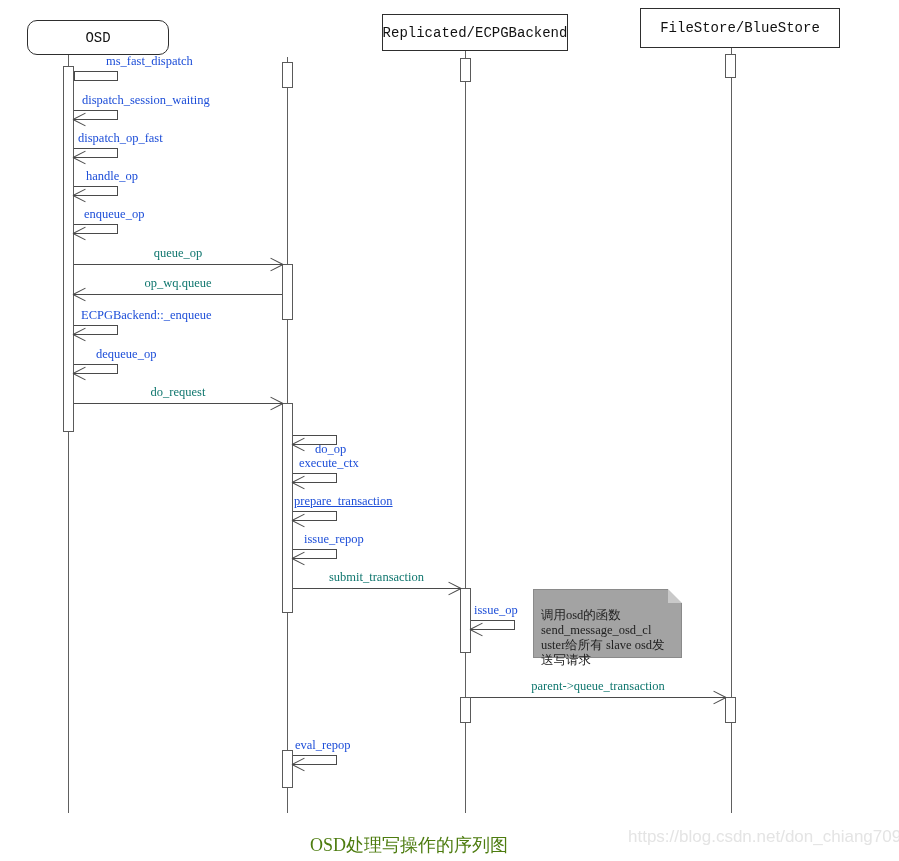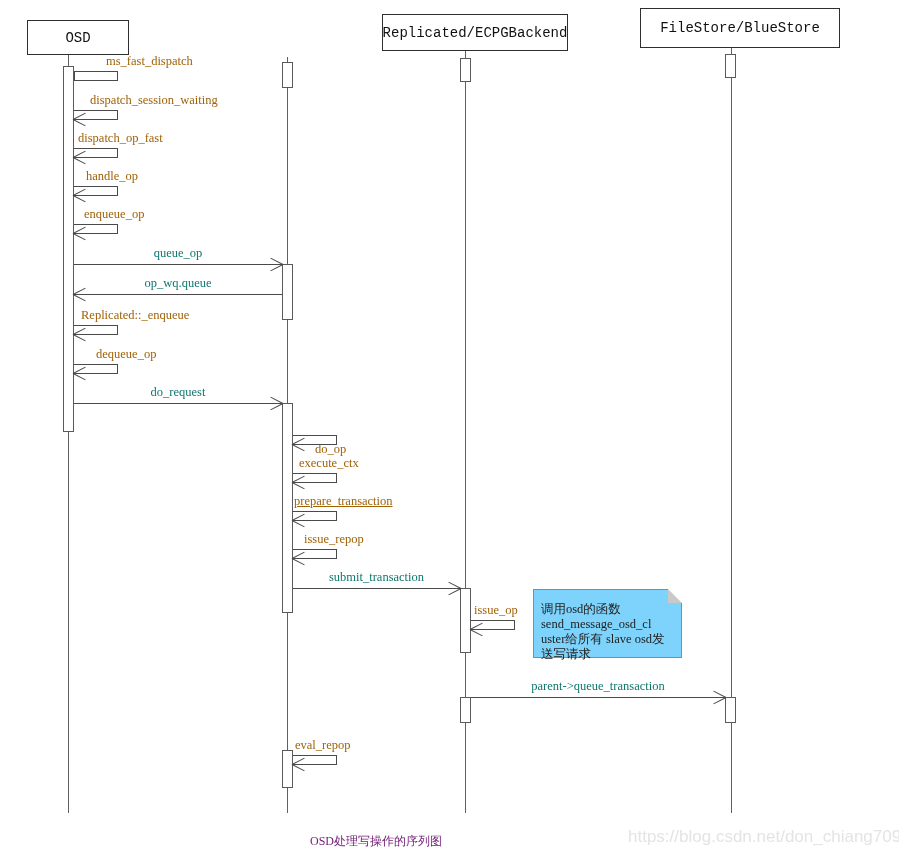--- a/index.html
+++ b/index.html
@@ -28,59 +28,59 @@
   .hmsg .mline{position:absolute;left:0;top:0;width:100%;height:1px;background:var(--line);}
   .mlabel{
     position:absolute;top:-18px;left:0;width:100%;text-align:center;
     font-size:12.5px;color:#0f766e;white-space:nowrap;
   }
   
   .selfmsg{position:absolute;z-index:4;}
   .sshape{position:absolute;left:0;top:0;box-sizing:border-box;width:44px;height:10px;
     border:1px solid var(--line);border-left:none;background:transparent;}
   .sshape.closed{border-left:1px solid var(--line);}
-  .slabel{position:absolute;top:-17px;font-size:12.5px;color:#a16207;white-space:nowrap;}
+  .slabel{position:absolute;top:-17px;font-size:12.5px;color:#1d4ed8;white-space:nowrap;}
   
   .chev{position:absolute;width:14px;height:17px;pointer-events:none;}
   .chev::before,.chev::after{content:"";position:absolute;width:14px;height:1px;background:var(--line);}
   .chev-r::before{right:0;top:8px;transform-origin:100% 50%;transform:rotate(27deg);}
   .chev-r::after {right:0;top:8px;transform-origin:100% 50%;transform:rotate(-27deg);}
   .chev-l::before{left:0;top:8px;transform-origin:0 50%;transform:rotate(-27deg);}
   .chev-l::after {left:0;top:8px;transform-origin:0 50%;transform:rotate(27deg);}
   .hmsg .chev-r{right:-1px;top:-8px;}
   .hmsg .chev-l{left:-1px;top:-8px;}
   .selfmsg .chev-l{left:-1px;top:1px;}
   
   .note{
-    position:absolute;box-sizing:border-box;background:#7dd3fc;border:1px solid #8a8a8a;
-    padding:12px 6px 3px 7px;z-index:5;font-size:12.5px;line-height:15px;color:#222;
+    position:absolute;box-sizing:border-box;background:#a3a3a3;border:1px solid #8a8a8a;
+    padding:18px 6px 3px 7px;z-index:5;font-size:12.5px;line-height:15px;color:#222;
   }
   .note::before{
     content:"";position:absolute;top:-1px;right:-1px;width:0;height:0;
     border-style:solid;border-width:0 14px 14px 0;
     border-color:#ffffff #ffffff #c9c9c9 #c9c9c9;
   }
   .note .nline{white-space:nowrap;}
-  .caption{position:absolute;font-size:12px;color:#701a75;white-space:nowrap;z-index:5;}
+  .caption{position:absolute;font-size:18px;color:#4d7c0f;white-space:nowrap;z-index:5;}
   .watermark{
     position:absolute;font-family:"Liberation Sans", sans-serif;font-size:17px;color:#e4e4e4;
     white-space:nowrap;z-index:1;
   }
 </style>
 </head>
 <body>
 
 <div id="stage">
 
   <div class="lifeline" style="left:68px;top:55px;height:758px;"></div>
   <div class="lifeline" style="left:287px;top:57px;height:756px;"></div>
   <div class="lifeline" style="left:465px;top:51px;height:762px;"></div>
   <div class="lifeline" style="left:731px;top:48px;height:765px;"></div>
 
-  <div class="pbox" style="left:27px;top:20px;width:102px;height:35px;">
+  <div class="pbox" style="left:27px;top:20px;width:142px;height:35px;border-radius:10px;">
       <span>OSD</span>
     </div>
   <div class="pbox" style="left:382px;top:14px;width:186px;height:37px;">
       <span>Replicated/ECPGBackend</span>
     </div>
   <div class="pbox" style="left:640px;top:8px;width:200px;height:40px;">
       <span>FileStore/BlueStore</span>
     </div>
 
   <div class="act" style="left:63px;top:66px;height:366px;"></div>
@@ -96,21 +96,21 @@
 
   <div class="act" style="left:725px;top:54px;height:24px;"></div>
   <div class="act" style="left:725px;top:697px;height:26px;"></div>
 
   <div class="selfmsg" style="left:74px;top:71px;">
     <div class="slabel" style="left:32px;">ms_fast_dispatch</div>
     <div class="sshape closed"></div>
   </div>
 
   <div class="selfmsg" style="left:74px;top:110px;">
-    <div class="slabel" style="left:16px;">dispatch_session_waiting</div>
+    <div class="slabel" style="left:8px;">dispatch_session_waiting</div>
     <div class="sshape"></div>
     <span class="chev chev-l"></span>
   </div>
 
   <div class="selfmsg" style="left:74px;top:148px;">
     <div class="slabel" style="left:4px;">dispatch_op_fast</div>
     <div class="sshape"></div>
     <span class="chev chev-l"></span>
   </div>
 
@@ -132,21 +132,21 @@
     <span class="chev chev-r"></span>
   </div>
 
   <div class="hmsg" style="left:74px;top:294px;width:208px;">
     <div class="mlabel">op_wq.queue</div>
     <div class="mline"></div>
     <span class="chev chev-l"></span>
   </div>
 
   <div class="selfmsg" style="left:74px;top:325px;">
-    <div class="slabel" style="left:7px;">Replicated::_enqueue</div>
+    <div class="slabel" style="left:7px;">ECPGBackend::_enqueue</div>
     <div class="sshape"></div>
     <span class="chev chev-l"></span>
   </div>
 
   <div class="selfmsg" style="left:74px;top:364px;">
     <div class="slabel" style="left:22px;">dequeue_op</div>
     <div class="sshape"></div>
     <span class="chev chev-l"></span>
   </div>
 

